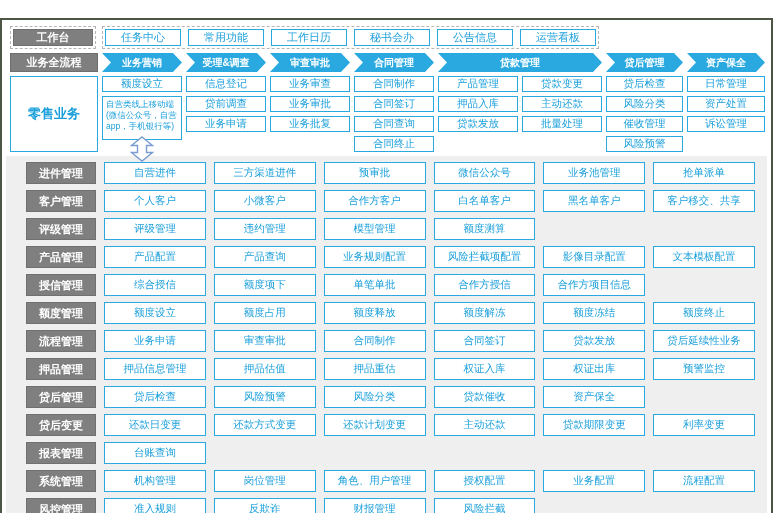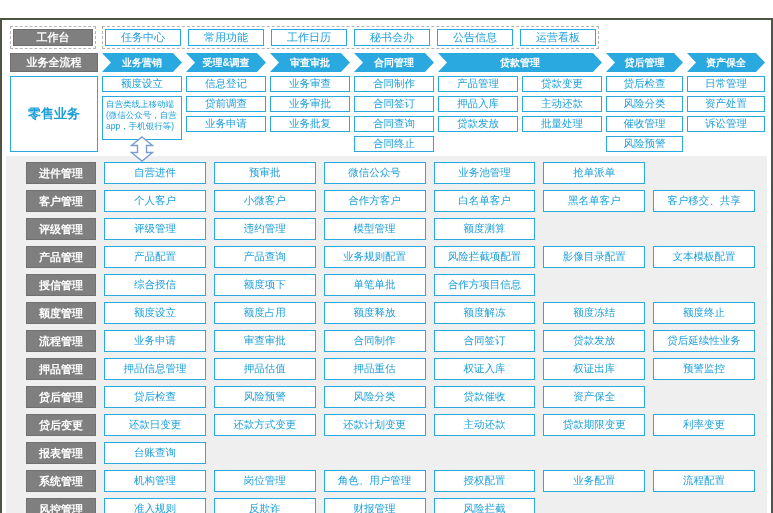--- a/index.html
+++ b/index.html
@@ -183,20 +183,21 @@
 
     <svg class="flow-arrow" width="26" height="26" viewBox="0 0 26 26">
       <path d="M13 1 L23.5 9.5 L17.5 9.5 L17.5 16.5 L23.5 16.5 L13 25 L2.5 16.5 L8.5 16.5 L8.5 9.5 L2.5 9.5 Z" fill="#ffffff" stroke="#7a9cd0" stroke-width="1.4"></path>
     </svg>
   </div>
 
   <div class="panel" id="panel">
       <div class="mod-row">
         <div class="mod-label">进件管理</div>
         <div class="mod-box">自营进件</div>
+        <div class="mod-box">三方渠道进件</div>
         <div class="mod-box">预审批</div>
         <div class="mod-box">微信公众号</div>
         <div class="mod-box">业务池管理</div>
         <div class="mod-box">抢单派单</div>
       </div>
       <div class="mod-row">
         <div class="mod-label">客户管理</div>
         <div class="mod-box">个人客户</div>
         <div class="mod-box">小微客户</div>
         <div class="mod-box">合作方客户</div>
@@ -218,20 +219,21 @@
         <div class="mod-box">业务规则配置</div>
         <div class="mod-box">风险拦截项配置</div>
         <div class="mod-box">影像目录配置</div>
         <div class="mod-box">文本模板配置</div>
       </div>
       <div class="mod-row">
         <div class="mod-label">授信管理</div>
         <div class="mod-box">综合授信</div>
         <div class="mod-box">额度项下</div>
         <div class="mod-box">单笔单批</div>
+        <div class="mod-box">合作方授信</div>
         <div class="mod-box">合作方项目信息</div>
       </div>
       <div class="mod-row">
         <div class="mod-label">额度管理</div>
         <div class="mod-box">额度设立</div>
         <div class="mod-box">额度占用</div>
         <div class="mod-box">额度释放</div>
         <div class="mod-box">额度解冻</div>
         <div class="mod-box">额度冻结</div>
         <div class="mod-box">额度终止</div>

